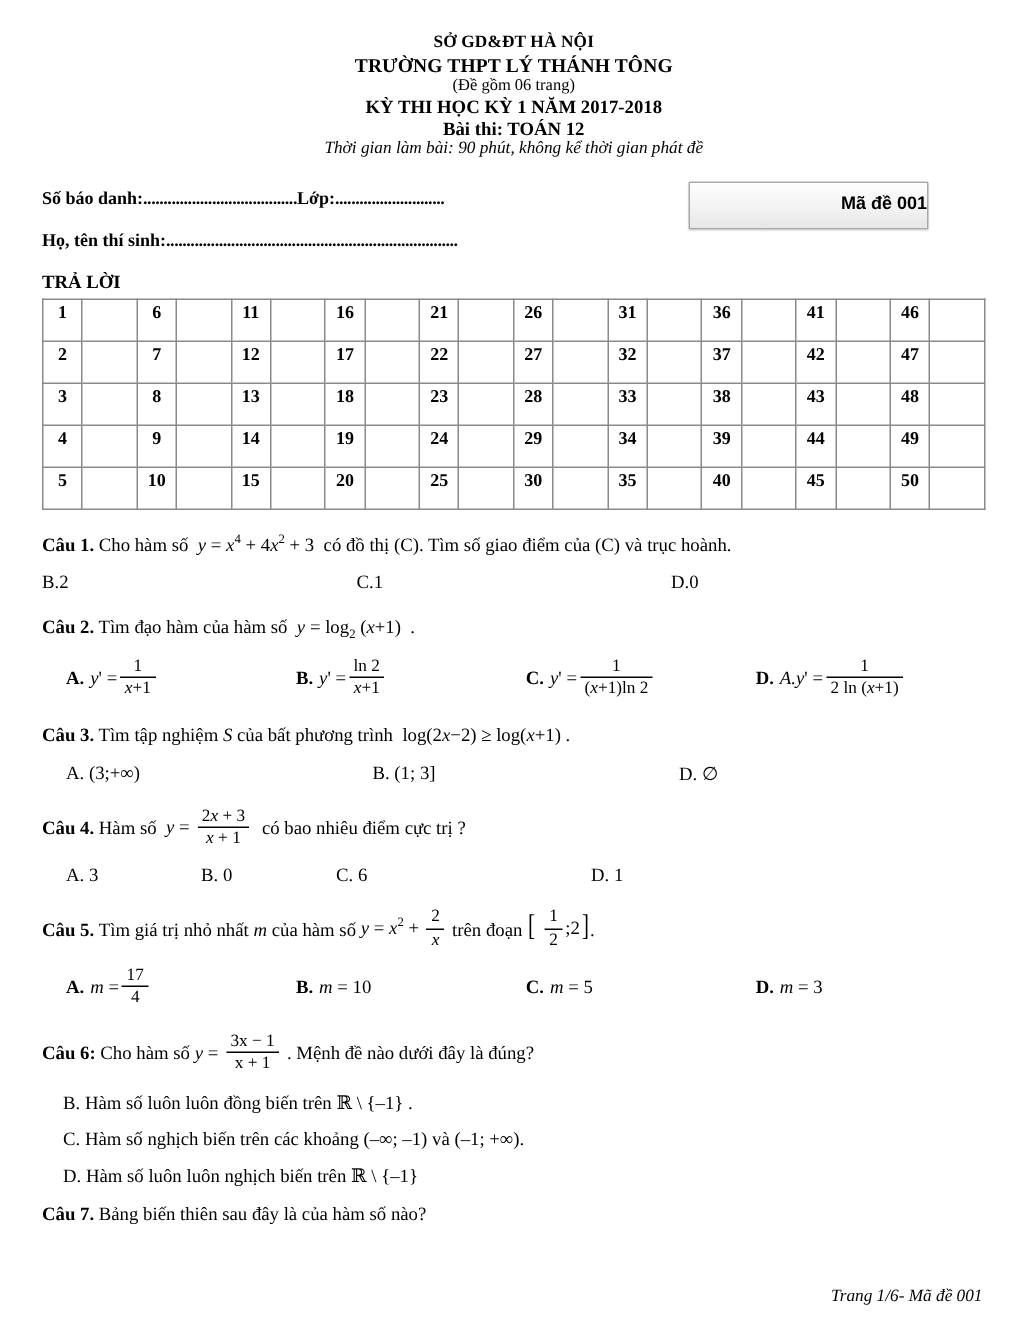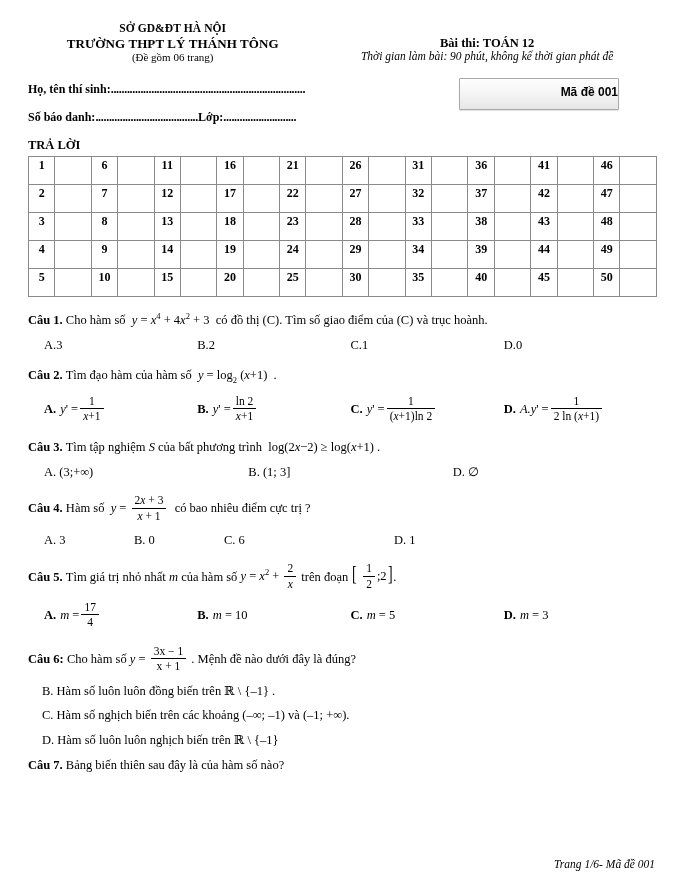--- a/index.html
+++ b/index.html
@@ -20,21 +20,22 @@
     position: relative;
     width: 685px;
     height: 892px;
     padding: 0;
     box-sizing: border-box;
   }
 
   
   .header {
     display: flex;
-    align-items: flex-end;
+    flex-direction: column;
+    align-items: center;
     padding: 22px 28px 0 28px;
     box-sizing: border-box;
   }
   .header-left {
     width: 46%;
     text-align: center;
     line-height: 1.18;
   }
   .header-right {
     width: 54%;
@@ -222,31 +223,32 @@
 
 <div class="page">
 
   <div class="header">
     <div class="header-left">
       <div class="hline-1">SỞ GD&amp;ĐT HÀ NỘI</div>
       <div class="hline-2">TRƯỜNG THPT LÝ THÁNH TÔNG</div>
       <div class="hline-3">(Đề gồm 06  trang)</div>
     </div>
     <div class="header-right">
+      <div class="hr-1">KỲ THI HỌC KỲ 1 NĂM 2017-2018</div>
       <div class="hr-2">Bài thi: TOÁN 12</div>
       <div class="hr-3">Thời gian làm bài: 90 phút, không kể thời gian phát đề</div>
     </div>
   </div>
 
   <div class="info-block">
     <div class="info-line">
+      <span>Số báo danh:</span><span class="dots">......................................</span><span>Lớp:</span><span class="dots">...........................</span>
+    </div>
+    <div class="info-line">
       <span>Họ, tên thí sinh:</span><span class="dots">........................................................................</span>
-    </div>
-    <div class="info-line">
-      <span>Số báo danh:</span><span class="dots">......................................</span><span>Lớp:</span><span class="dots">...........................</span>
     </div>
     <div class="code-box">Mã đề 001</div>
   </div>
 
   <div class="tra-loi">TRẢ LỜI</div>
   <div class="ans-wrap">
     <table class="answers">
       <tbody id="answer-body">
           <tr>
             <td class="num">1</td>
@@ -365,21 +367,20 @@
   <div class="qblock">
     <div class="qtext">
       <b class="qlabel">Câu 1.</b>
       <span>Cho hàm số</span>
       <span class="math">
         &nbsp;<span class="mi">y</span> = <span class="mi">x</span><sup class="sm">4</sup> + 4<span class="mi">x</span><sup class="sm">2</sup> + 3&nbsp;
       </span>
       <span>có đồ thị (C). Tìm số giao điểm của (C) và trục hoành.</span>
     </div>
     <div class="options wide">
-      <div class="opt opt-indent">A.3</div>
       <div class="opt">B.2</div>
       <div class="opt">C.1</div>
       <div class="opt">D.0</div>
     </div>
   </div>
 
   <div class="qblock">
     <div class="qtext">
       <b class="qlabel">Câu 2.</b>
       <span>Tìm đạo hàm của hàm số</span>

